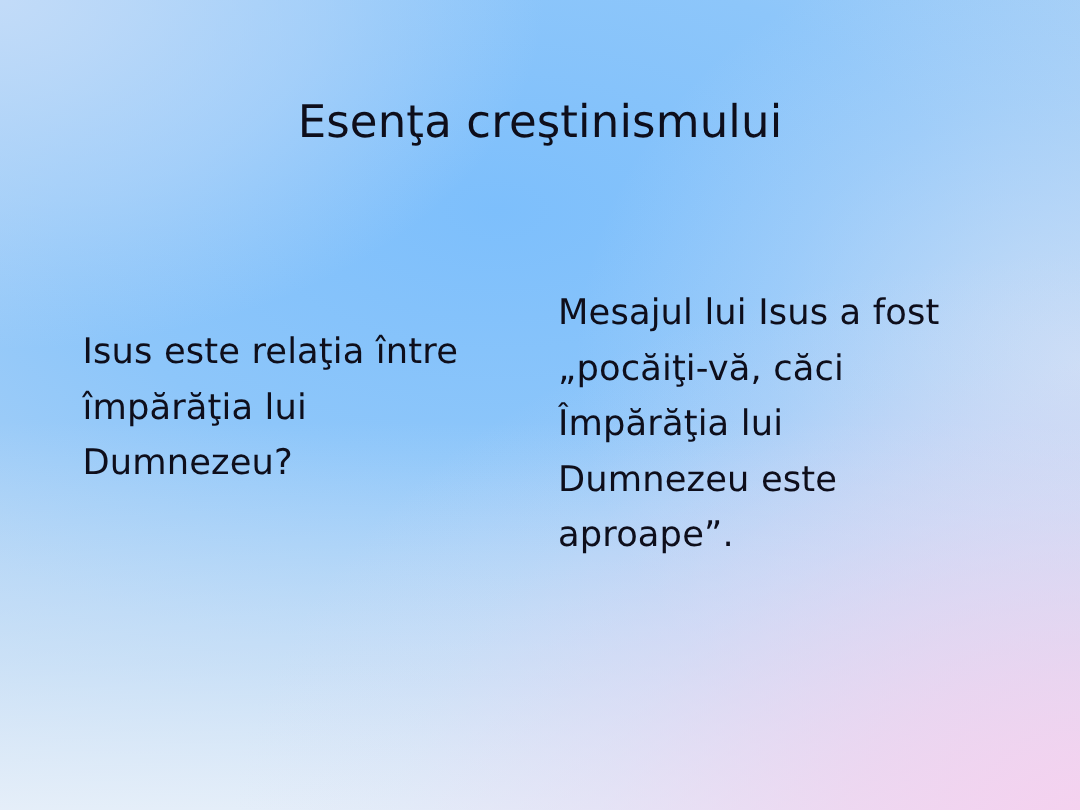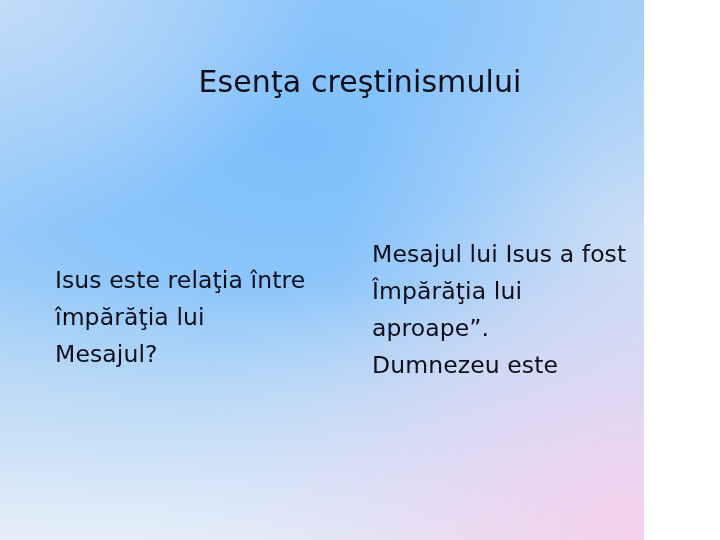--- a/index.html
+++ b/index.html
@@ -8,21 +8,21 @@
   }
   body {
     width: 720px;
     height: 540px;
     overflow: hidden;
     font-family: "DejaVu Sans", sans-serif;
   }
 
   #slide {
     position: relative;
-    width: 644px;
+    width: 720px;
     height: 540px;
     overflow: hidden;
     background-color: #0ea5e9;
   }
 
   
   .bg-layer {
     position: absolute;
     inset: 0;
     pointer-events: none;
@@ -66,21 +66,20 @@
     letter-spacing: 0.1px;
     white-space: nowrap;
   }
 
   .body-block {
     position: absolute;
     font-size: 23.5px;
     line-height: 37px;
     color: #0e0e1b;
     letter-spacing: 0.1px;
-    margin-top: 46px;
   }
 
   #left-text-block {
     left: 55px;
     top: 216px;
     width: 300px;
   }
 
   #right-text-block {
     left: 372px;
@@ -104,24 +103,25 @@
   <div class="bg-layer bg-bottom"></div>
   <div class="bg-layer bg-pink"></div>
 
   <div class="content">
 
     <div id="slide-title">Esenţa creştinismului</div>
 
     <div class="body-block" id="left-text-block">
       <span class="line">Isus este relaţia între</span>
       <span class="line">împărăţia lui</span>
-      <span class="line">Mesajul?</span>
+      <span class="line">Dumnezeu?</span>
     </div>
 
     <div class="body-block" id="right-text-block">
       <span class="line">Mesajul lui Isus a fost</span>
+      <span class="line">„pocăiţi-vă, căci</span>
       <span class="line">Împărăţia lui</span>
+      <span class="line">Dumnezeu este</span>
       <span class="line">aproape”.</span>
-      <span class="line">Dumnezeu este</span>
     </div>
 
   </div>
 </div>
 
 </body></html>

